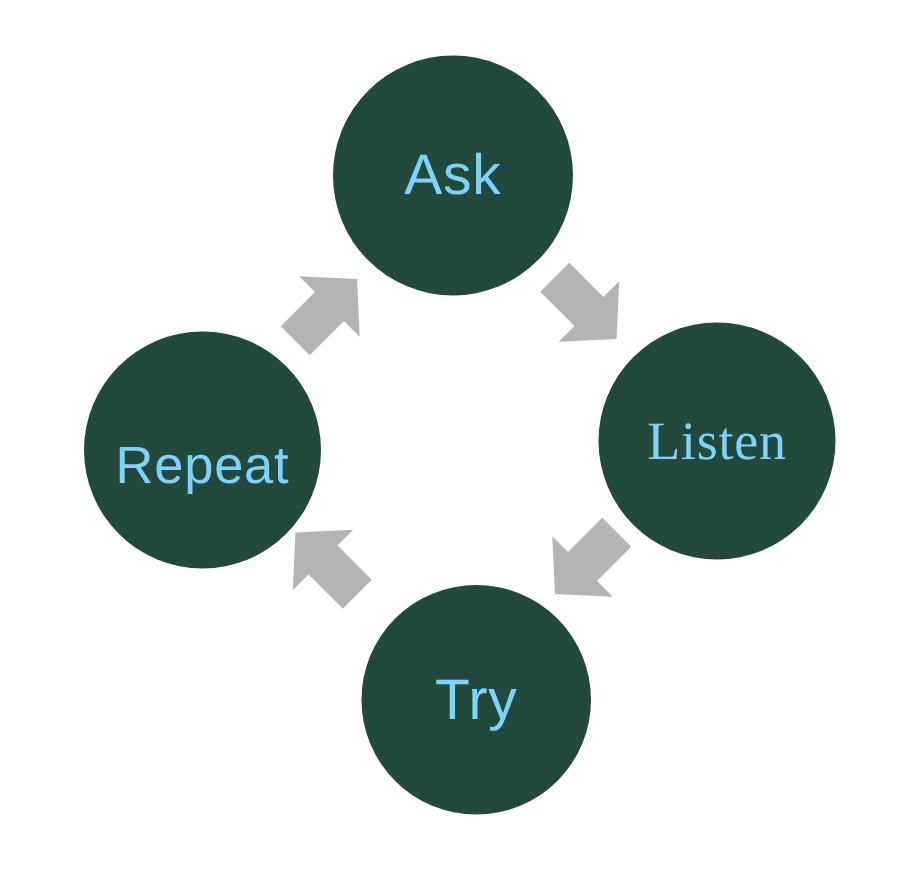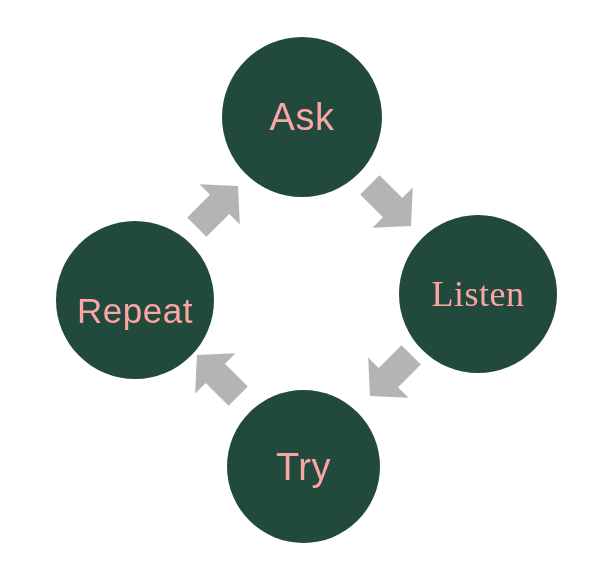--- a/index.html
+++ b/index.html
@@ -24,21 +24,21 @@
   .node {
     position: absolute;
     border-radius: 50%;
     display: flex;
     align-items: center;
     justify-content: center;
     box-sizing: border-box;
   }
 
   .node-label {
-    color: #fca5a5;
+    color: #7dd3fc;
     font-weight: 400;
     letter-spacing: 0.5px;
     line-height: 1;
     user-select: none;
     white-space: nowrap;
   }
 
   
   #node-ask {
     left: 222px;
@@ -51,21 +51,21 @@
   #node-listen {
     left: 399px;
     top: 215px;
     width: 158px;
     height: 158px;
     font-family: Liberation Serif, serif;
   }
   #node-listen .node-label { font-size: 36px; }
 
   #node-try {
-    left: 227px;
+    left: 241px;
     top: 390px;
     width: 153px;
     height: 153px;
   }
   #node-try .node-label { font-size: 38px; }
 
   #node-repeat {
     left: 56px;
     top: 221px;
     width: 158px;

